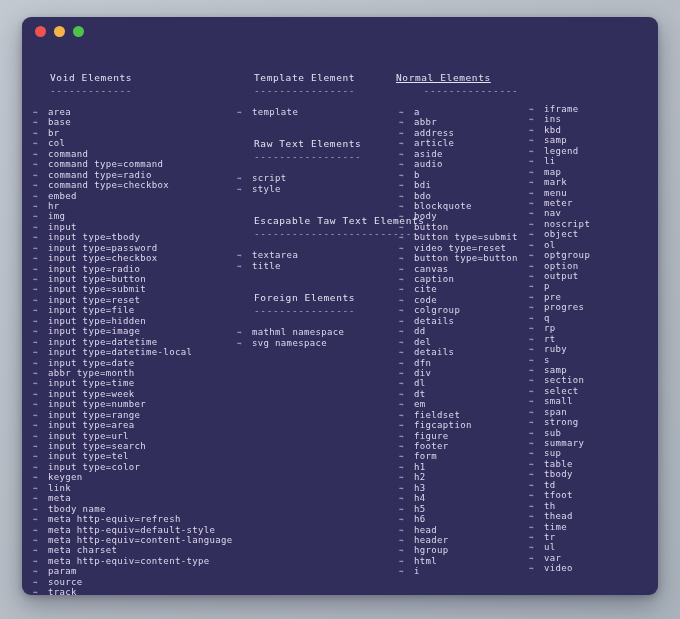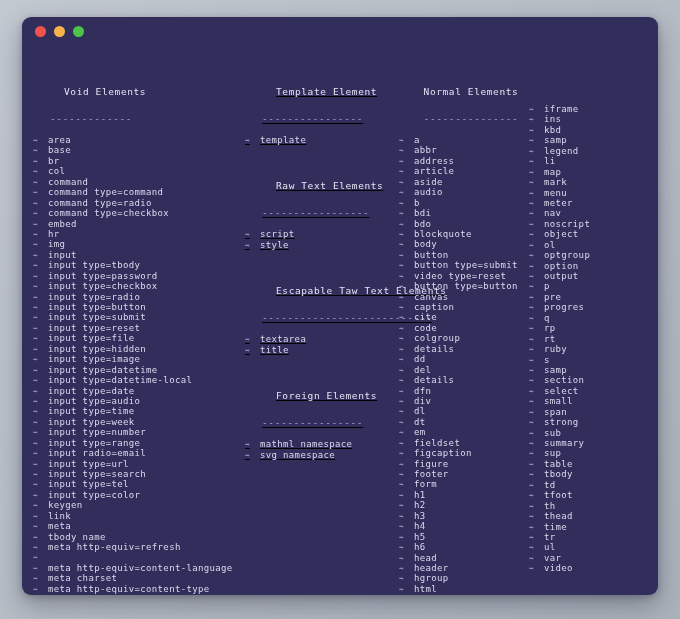--- a/index.html
+++ b/index.html
@@ -51,36 +51,37 @@
     position: relative;
     height: 550px;
     padding: 0;
   }
 
   .col {
     position: absolute;
     top: 0;
   }
   .col-void     { left: 8px;   width: 200px; }
-  .col-middle   { left: 220px; width: 190px; text-decoration: underline; }
+  .col-middle   { left: 212px; width: 190px; }
   .col-normal-1 { left: 374px; width: 150px; }
   .col-normal-2 { left: 504px; width: 140px; }
 
   .section-head {
     color: #e4e3f2;
     font-size: 9.5px;
     line-height: 14px;
     letter-spacing: 0.6px;
     white-space: pre;
-    margin: 14px;
+    margin: 0;
     padding-left: 20px;
   }
   .section-head.centered {
     padding-left: 0;
-    text-align: center;
+    text-align: left;
+    text-decoration: underline;
   }
   .section-rule {
     color: #a9a5c9;
     font-size: 9.5px;
     line-height: 11px;
     letter-spacing: 0.6px;
     white-space: pre;
     margin: 0;
     padding-left: 20px;
     overflow: hidden;
@@ -238,41 +239,41 @@
             <li>
               <span class="bullet">➡</span>
               <span class="el-name">input type=datetime-local</span>
             </li>
             <li>
               <span class="bullet">➡</span>
               <span class="el-name">input type=date</span>
             </li>
             <li>
               <span class="bullet">➡</span>
-              <span class="el-name">input type=audio</span>
+              <span class="el-name">abbr type=month</span>
             </li>
             <li>
               <span class="bullet">➡</span>
               <span class="el-name">input type=time</span>
             </li>
             <li>
               <span class="bullet">➡</span>
               <span class="el-name">input type=week</span>
             </li>
             <li>
               <span class="bullet">➡</span>
               <span class="el-name">input type=number</span>
             </li>
             <li>
               <span class="bullet">➡</span>
               <span class="el-name">input type=range</span>
             </li>
             <li>
               <span class="bullet">➡</span>
-              <span class="el-name">input radio=email</span>
+              <span class="el-name">input type=area</span>
             </li>
             <li>
               <span class="bullet">➡</span>
               <span class="el-name">input type=url</span>
             </li>
             <li>
               <span class="bullet">➡</span>
               <span class="el-name">input type=search</span>
             </li>
             <li>
@@ -298,20 +299,21 @@
             <li>
               <span class="bullet">➡</span>
               <span class="el-name">tbody name</span>
             </li>
             <li>
               <span class="bullet">➡</span>
               <span class="el-name">meta http-equiv=refresh</span>
             </li>
             <li>
               <span class="bullet">➡</span>
+              <span class="el-name">meta http-equiv=default-style</span>
             </li>
             <li>
               <span class="bullet">➡</span>
               <span class="el-name">meta http-equiv=content-language</span>
             </li>
             <li>
               <span class="bullet">➡</span>
               <span class="el-name">meta charset</span>
             </li>
             <li>

